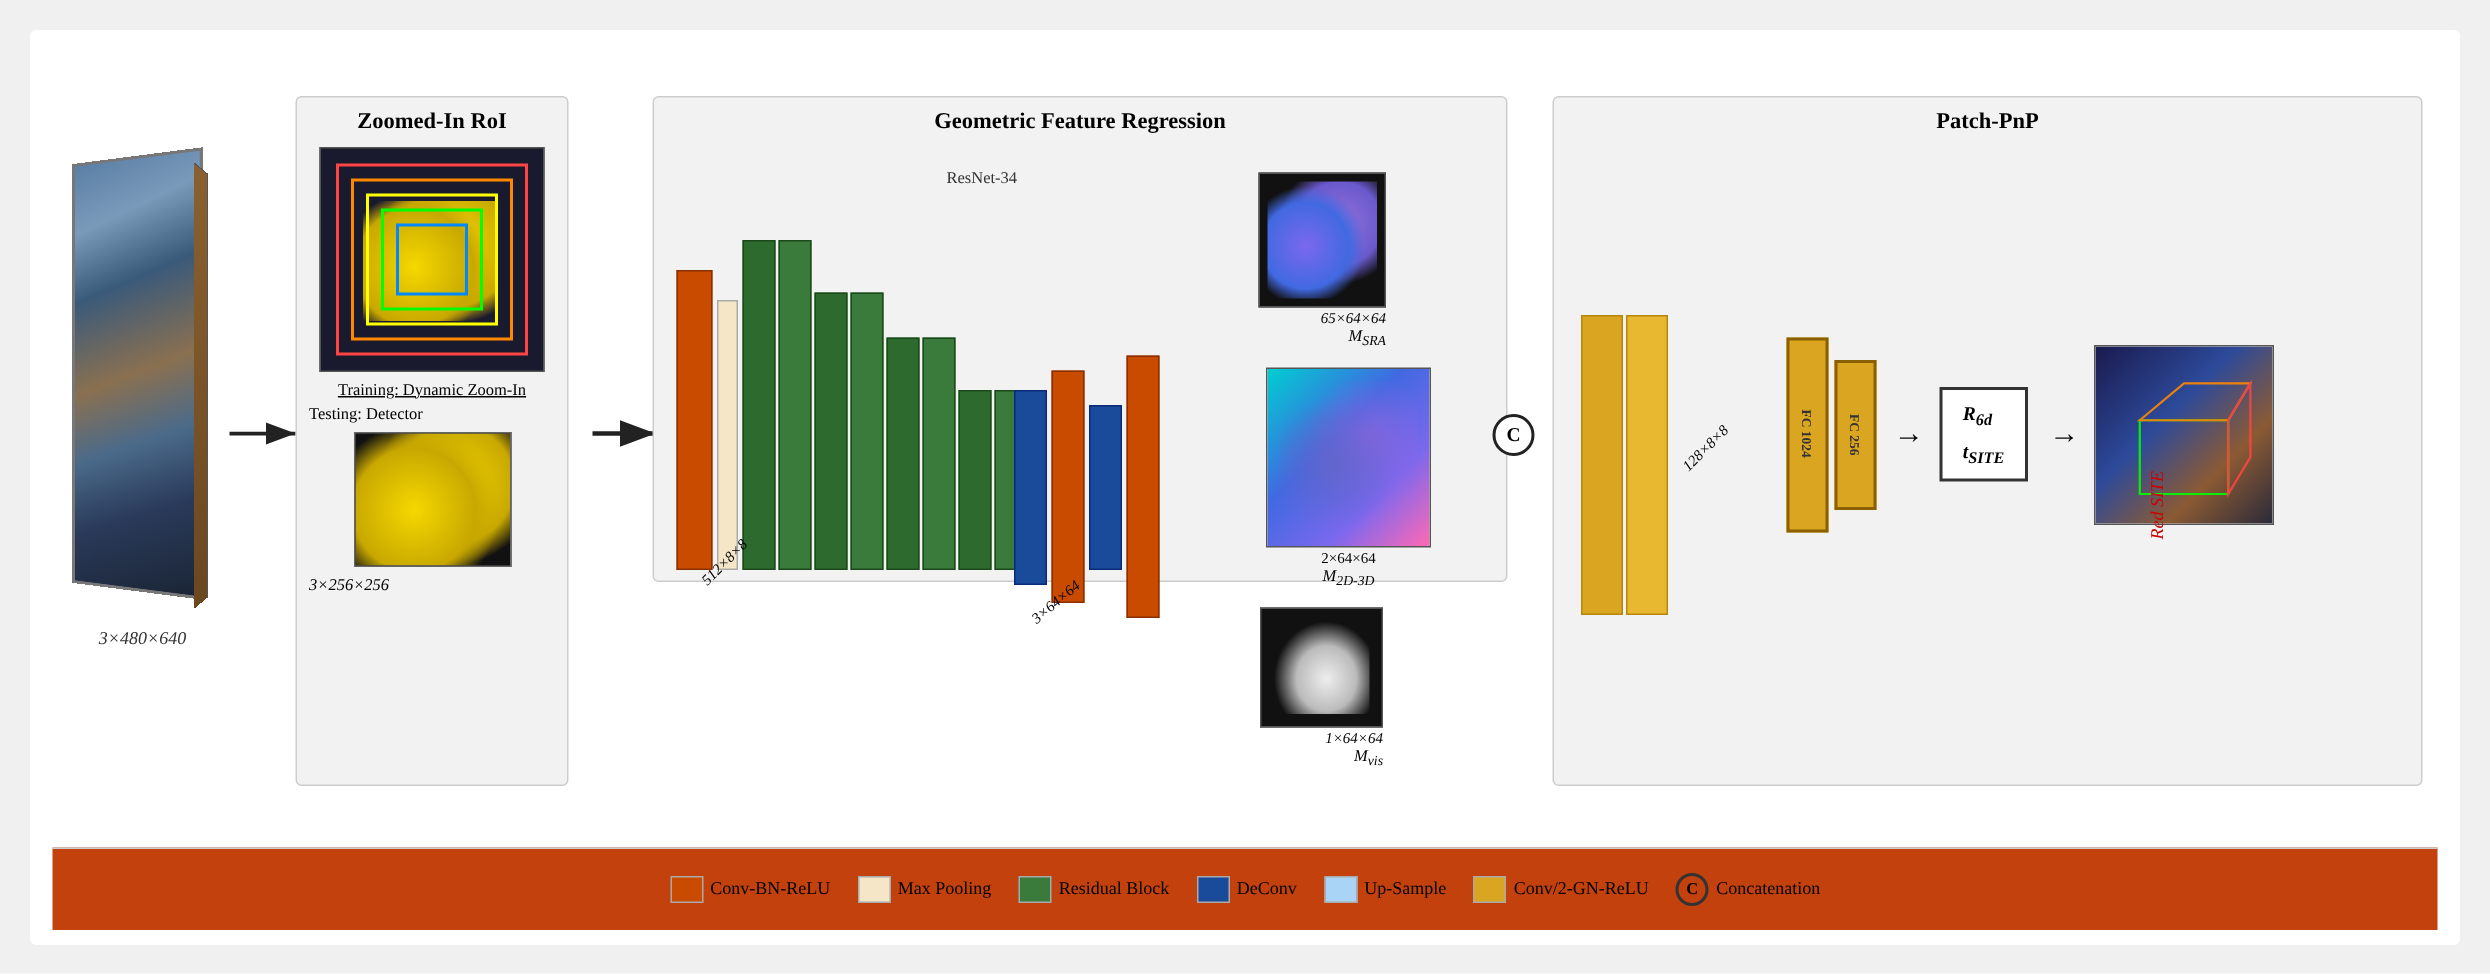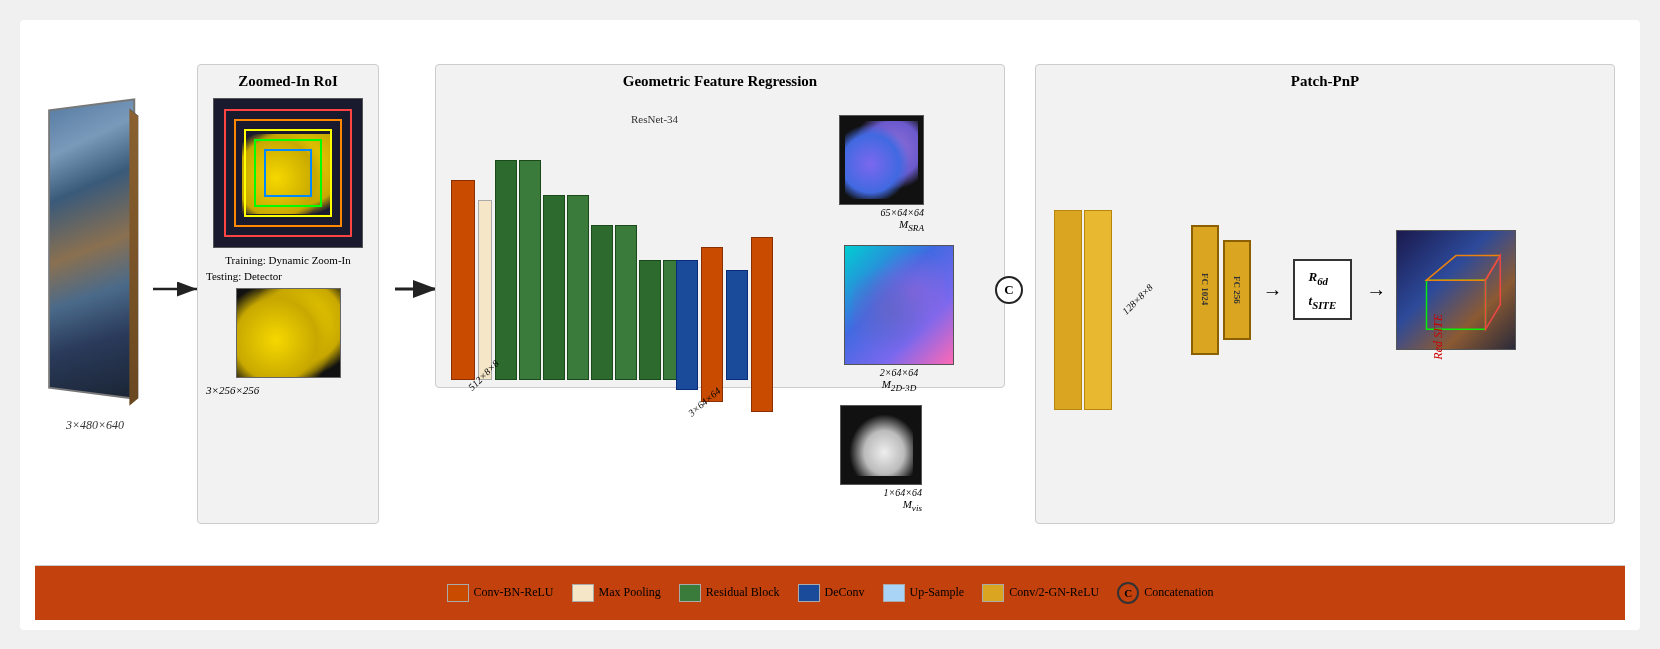--- a/index.html
+++ b/index.html
@@ -152,21 +152,21 @@
                       radial-gradient(circle at 68% 38%, #f5d800 0%, #c8a800 50%, transparent 65%),
                       #1a1a2e;"></div>
 
         <div style="position:absolute; top:10px; left:10px; right:10px; bottom:10px; border:2px solid #ff4444;"></div>
         <div style="position:absolute; top:20px; left:20px; right:20px; bottom:20px; border:2px solid #ff8800;"></div>
         <div style="position:absolute; top:30px; left:30px; right:30px; bottom:30px; border:2px solid #ffff00;"></div>
         <div style="position:absolute; top:40px; left:40px; right:40px; bottom:40px; border:2px solid #00ff00;"></div>
         <div style="position:absolute; top:50px; left:50px; right:50px; bottom:50px; border:2px solid #0088ff;"></div>
       </div>
 
-      <div style="font-size:11px; text-align:center; margin:4px 0; font-weight:500;">Training: Dynamic Zoom-In</div>
+      <div style="font-size:11px; text-align:center; margin:4px 0; font-weight:500;text-decoration:underline;">Training: Dynamic Zoom-In</div>
       <div style="font-size:11px; margin-bottom:6px;">Testing: Detector</div>
 
       <div style="width:105px; height:90px; margin:0 auto 6px;
         background: radial-gradient(circle at 38% 58%, #f5d800 0%, #c8a800 50%, transparent 70%),
                     radial-gradient(circle at 65% 38%, #f5d800 0%, #c8a800 45%, transparent 62%),
                     #111;
         border:1px solid #666;"></div>
 
       <div style="font-size:11px; text-align:left; font-style:italic;">3×256×256</div>
     </div>
@@ -216,21 +216,21 @@
         </div>
         <div style="font-size:10px; text-align:right; margin-top:2px; font-style:italic;">65×64×64</div>
         <div style="font-size:11px; text-align:right; font-style:italic;">M<sub>SRA</sub></div>
       </div>
 
       <div style="position:absolute; right:50px; top:180px;">
         <div style="width:110px; height:120px; border:1px solid #555; position:relative; overflow:hidden;">
           <div style="position:absolute; inset:0; background:linear-gradient(135deg, #00ced1 0%, #4169e1 40%, #7b68ee 70%, #ff69b4 100%);"></div>
           <div style="position:absolute; inset:8px; background:radial-gradient(circle at 38% 55%, rgba(100,100,200,0.8) 0%, transparent 55%), radial-gradient(circle at 65% 38%, rgba(150,100,220,0.7) 0%, transparent 50%);"></div>
         </div>
-        <div style="font-size:10px; text-align:center; margin-top:2px; font-style:italic;">2×64×64</div>
+        <div style="font-size:10px; text-align:center; margin-top:2px; ">2×64×64</div>
         <div style="font-size:11px; text-align:center; font-style:italic;">M<sub>2D-3D</sub></div>
       </div>
 
       <div style="position:absolute; right:82px; top:340px;">
         <div style="width:82px; height:80px; background:#111; border:1px solid #555; position:relative; overflow:hidden;">
           <div style="position:absolute; inset:8px; background:radial-gradient(ellipse at 55% 62%, #eee 0%, #bbb 40%, transparent 70%);"></div>
         </div>
         <div style="font-size:10px; text-align:right; margin-top:2px; font-style:italic;">1×64×64</div>
         <div style="font-size:11px; text-align:right; font-style:italic;">M<sub>vis</sub></div>
       </div>

